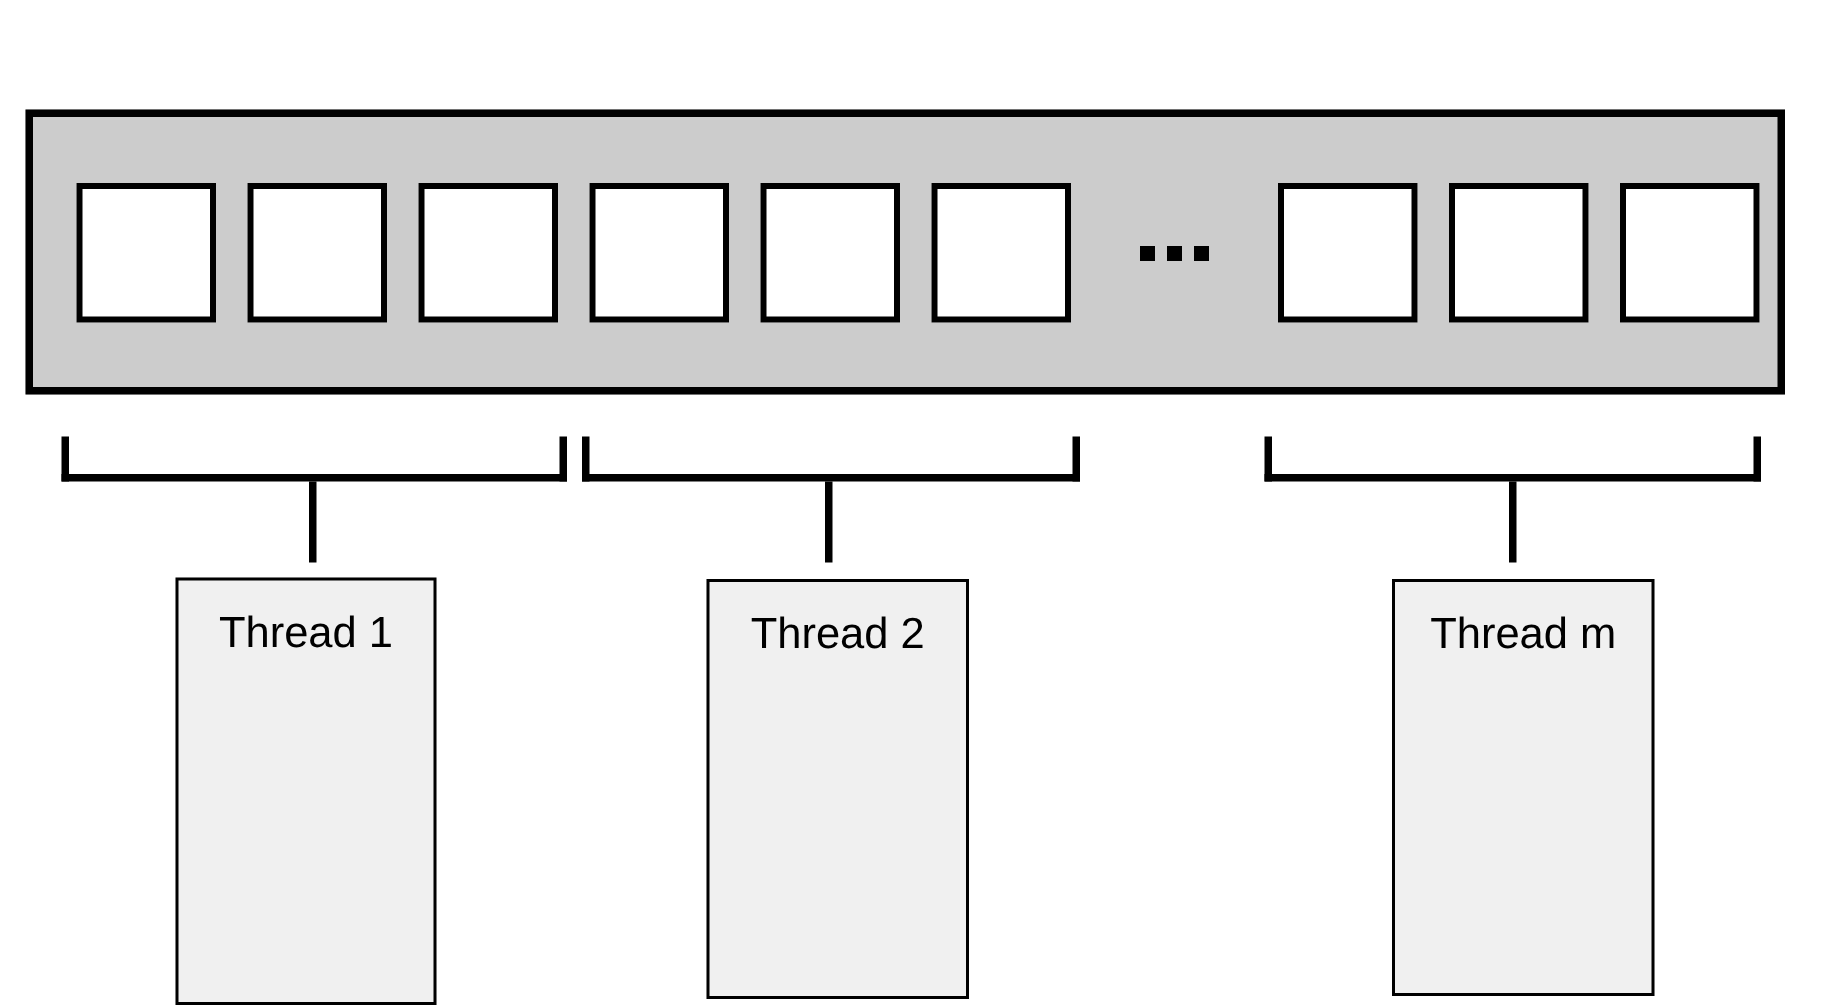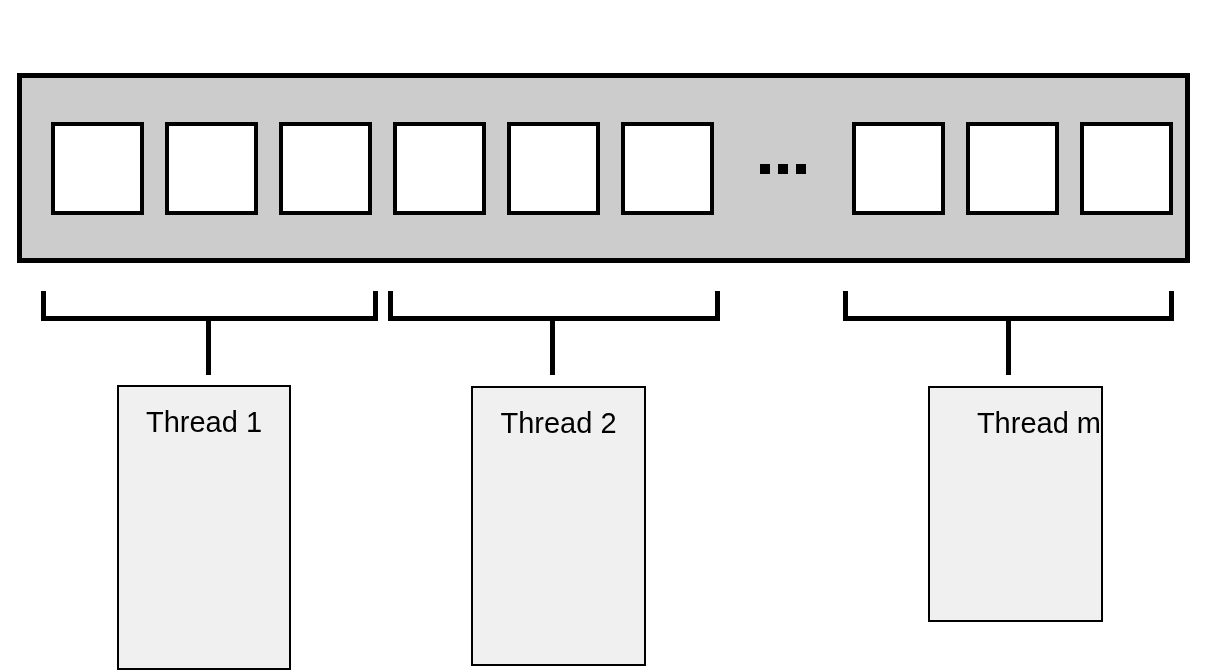--- a/index.html
+++ b/index.html
@@ -95,21 +95,21 @@
     background: #f0f0f0;
     border: 2px solid #000000;
     text-align: center;
     padding-top: 20px;
     font-size: 29px;
     line-height: 1.1;
     color: #000000;
   }
   .thread-1 { left: 117px; top: 355px; width: 174px; height: 285px; }
   .thread-2 { left: 471px; top: 356px; width: 175px; height: 280px; }
-  .thread-m { left: 928px; top: 356px; width: 175px; height: 236px; text-align: right; }
+  .thread-m { left: 928px; top: 356px; width: 175px; height: 278px; }
 </style>
 </head>
 <body>
 
 <div class="canvas">
 
   <div class="memory">
     <div class="cell"></div>
     <div class="cell"></div>
     <div class="cell"></div>

